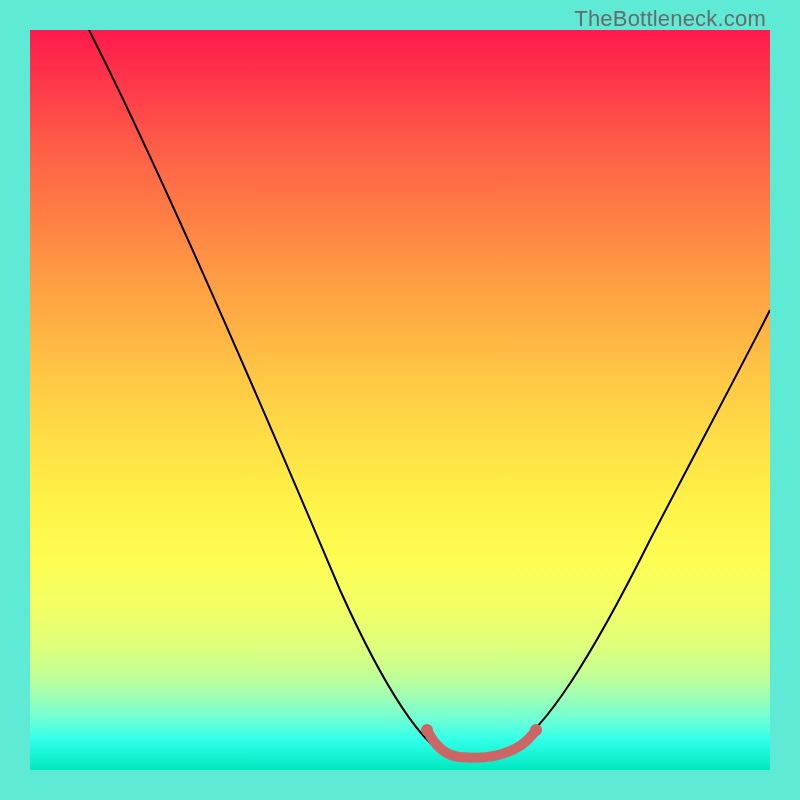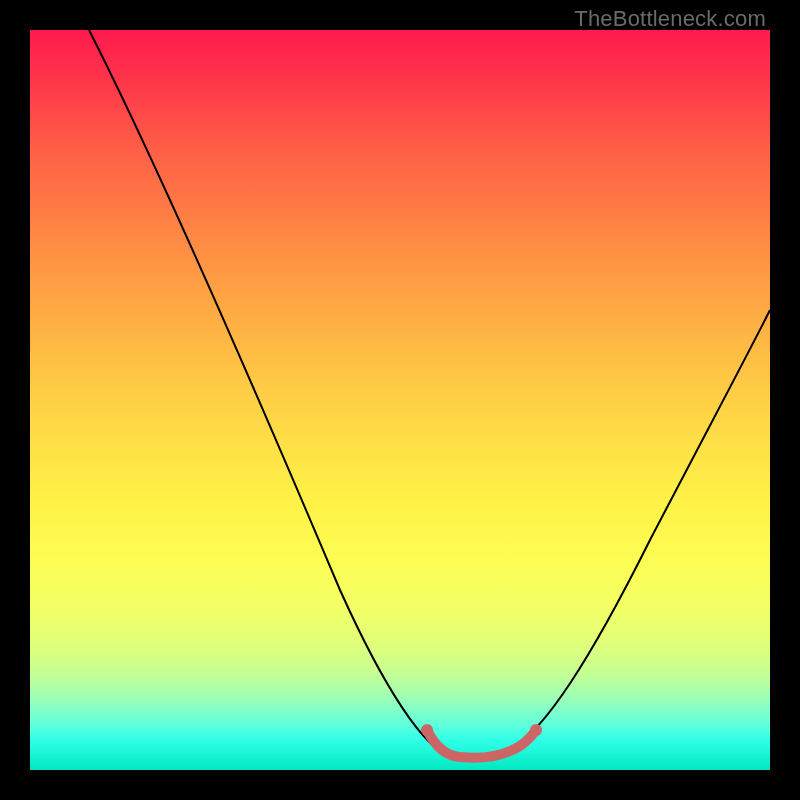--- a/index.html
+++ b/index.html
@@ -7,21 +7,21 @@
     padding: 0;
     width: 800px;
     height: 800px;
     overflow: hidden;
     font-family: Arial, Helvetica, sans-serif;
   }
   .frame {
     position: relative;
     width: 800px;
     height: 800px;
-    background: #000000;
+    background: #5eead4;
     text-align: right;
   }
   .plot-area {
     position: absolute;
     left: 30px;
     top: 30px;
     width: 740px;
     height: 740px;
     background: linear-gradient(
       to bottom,

